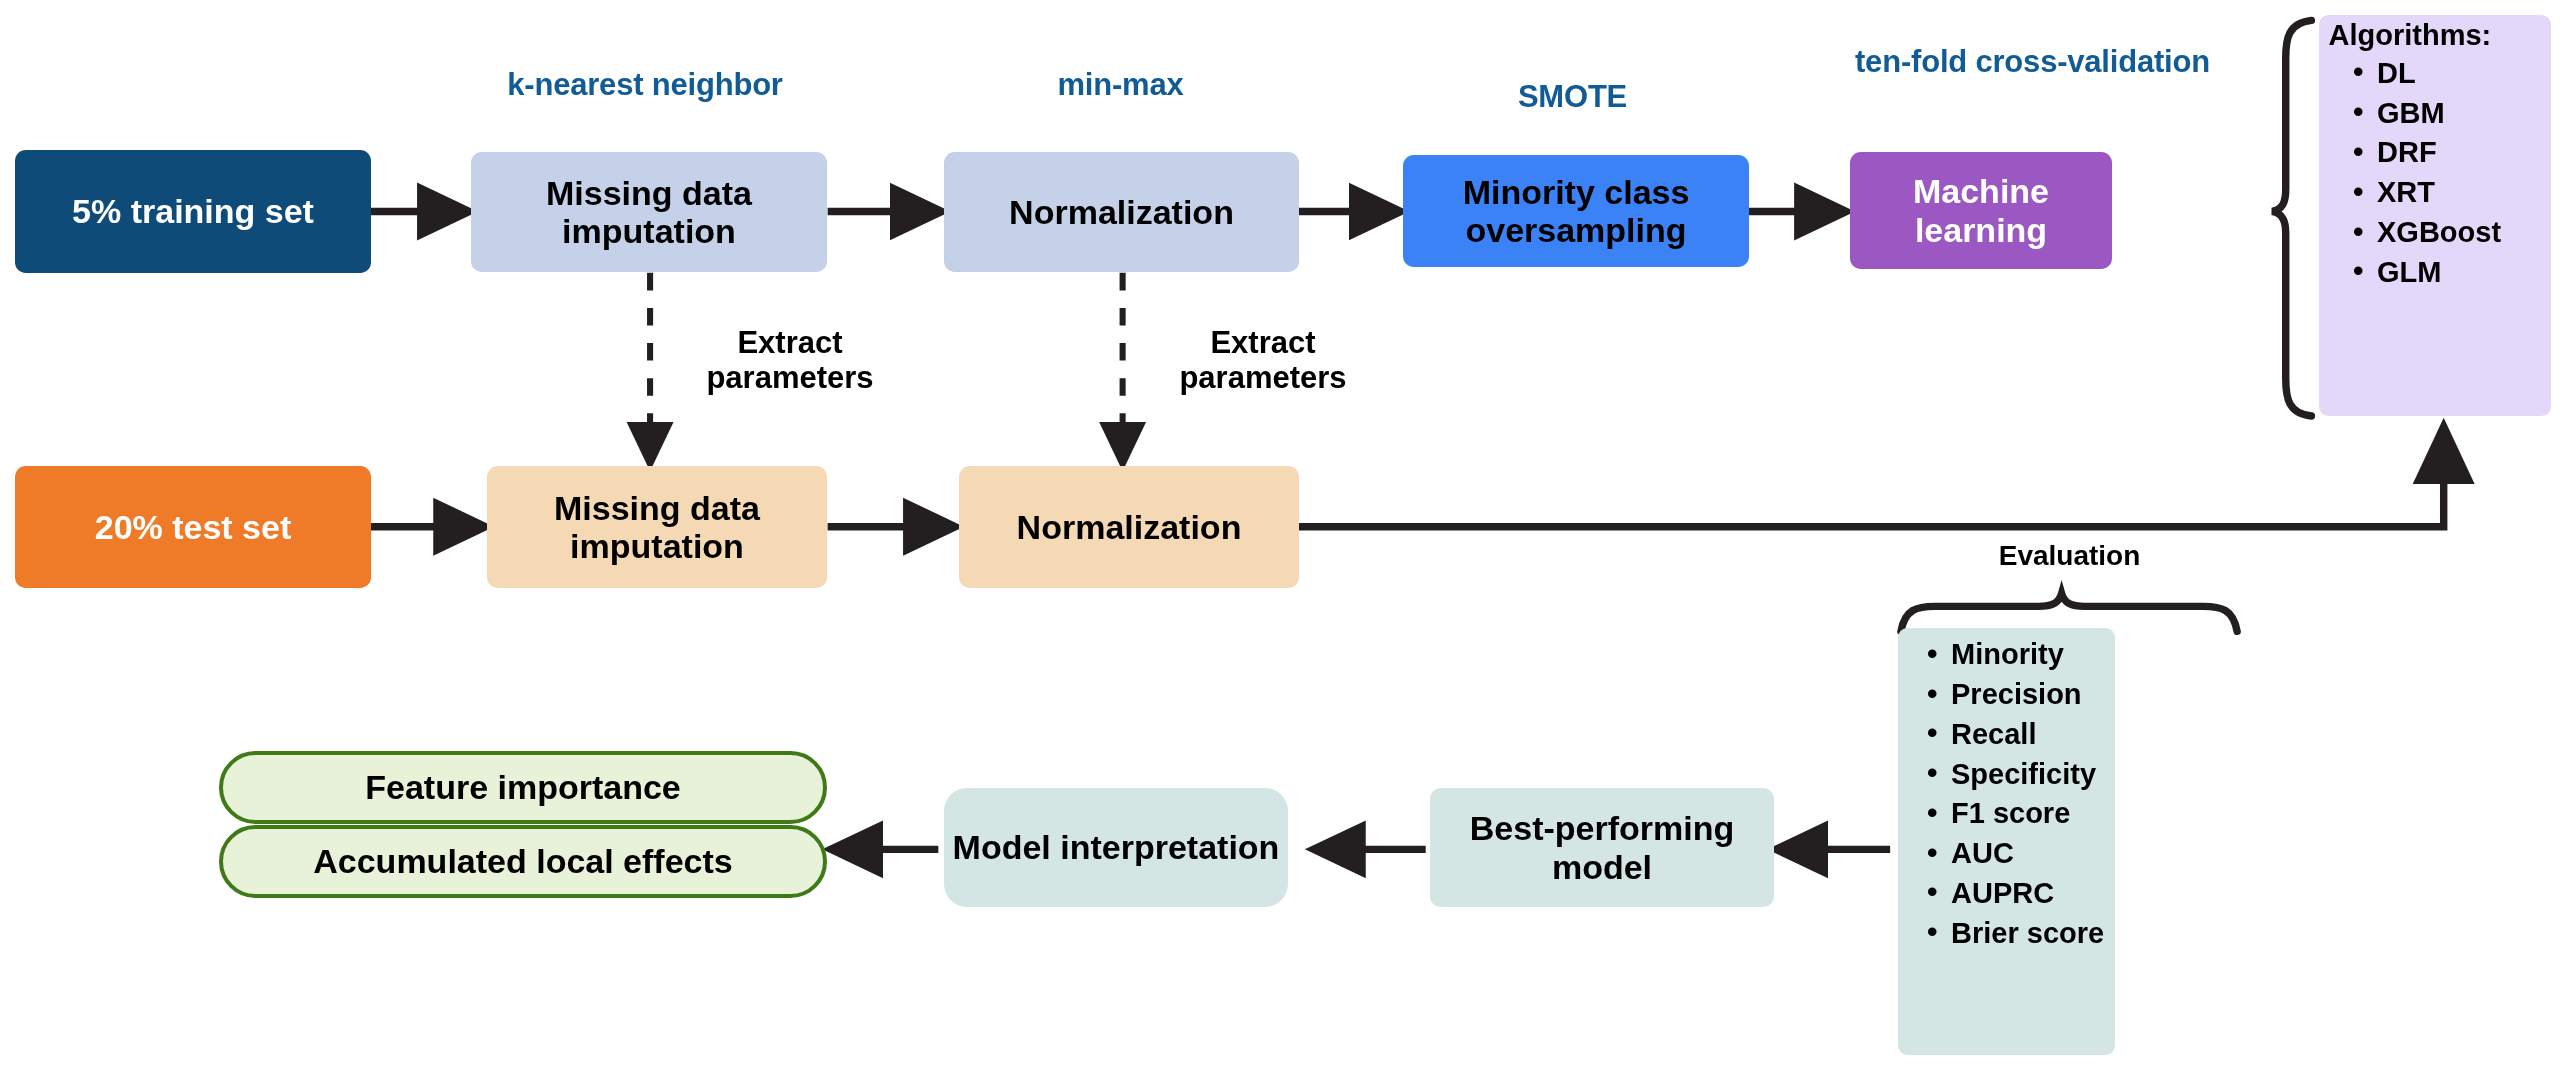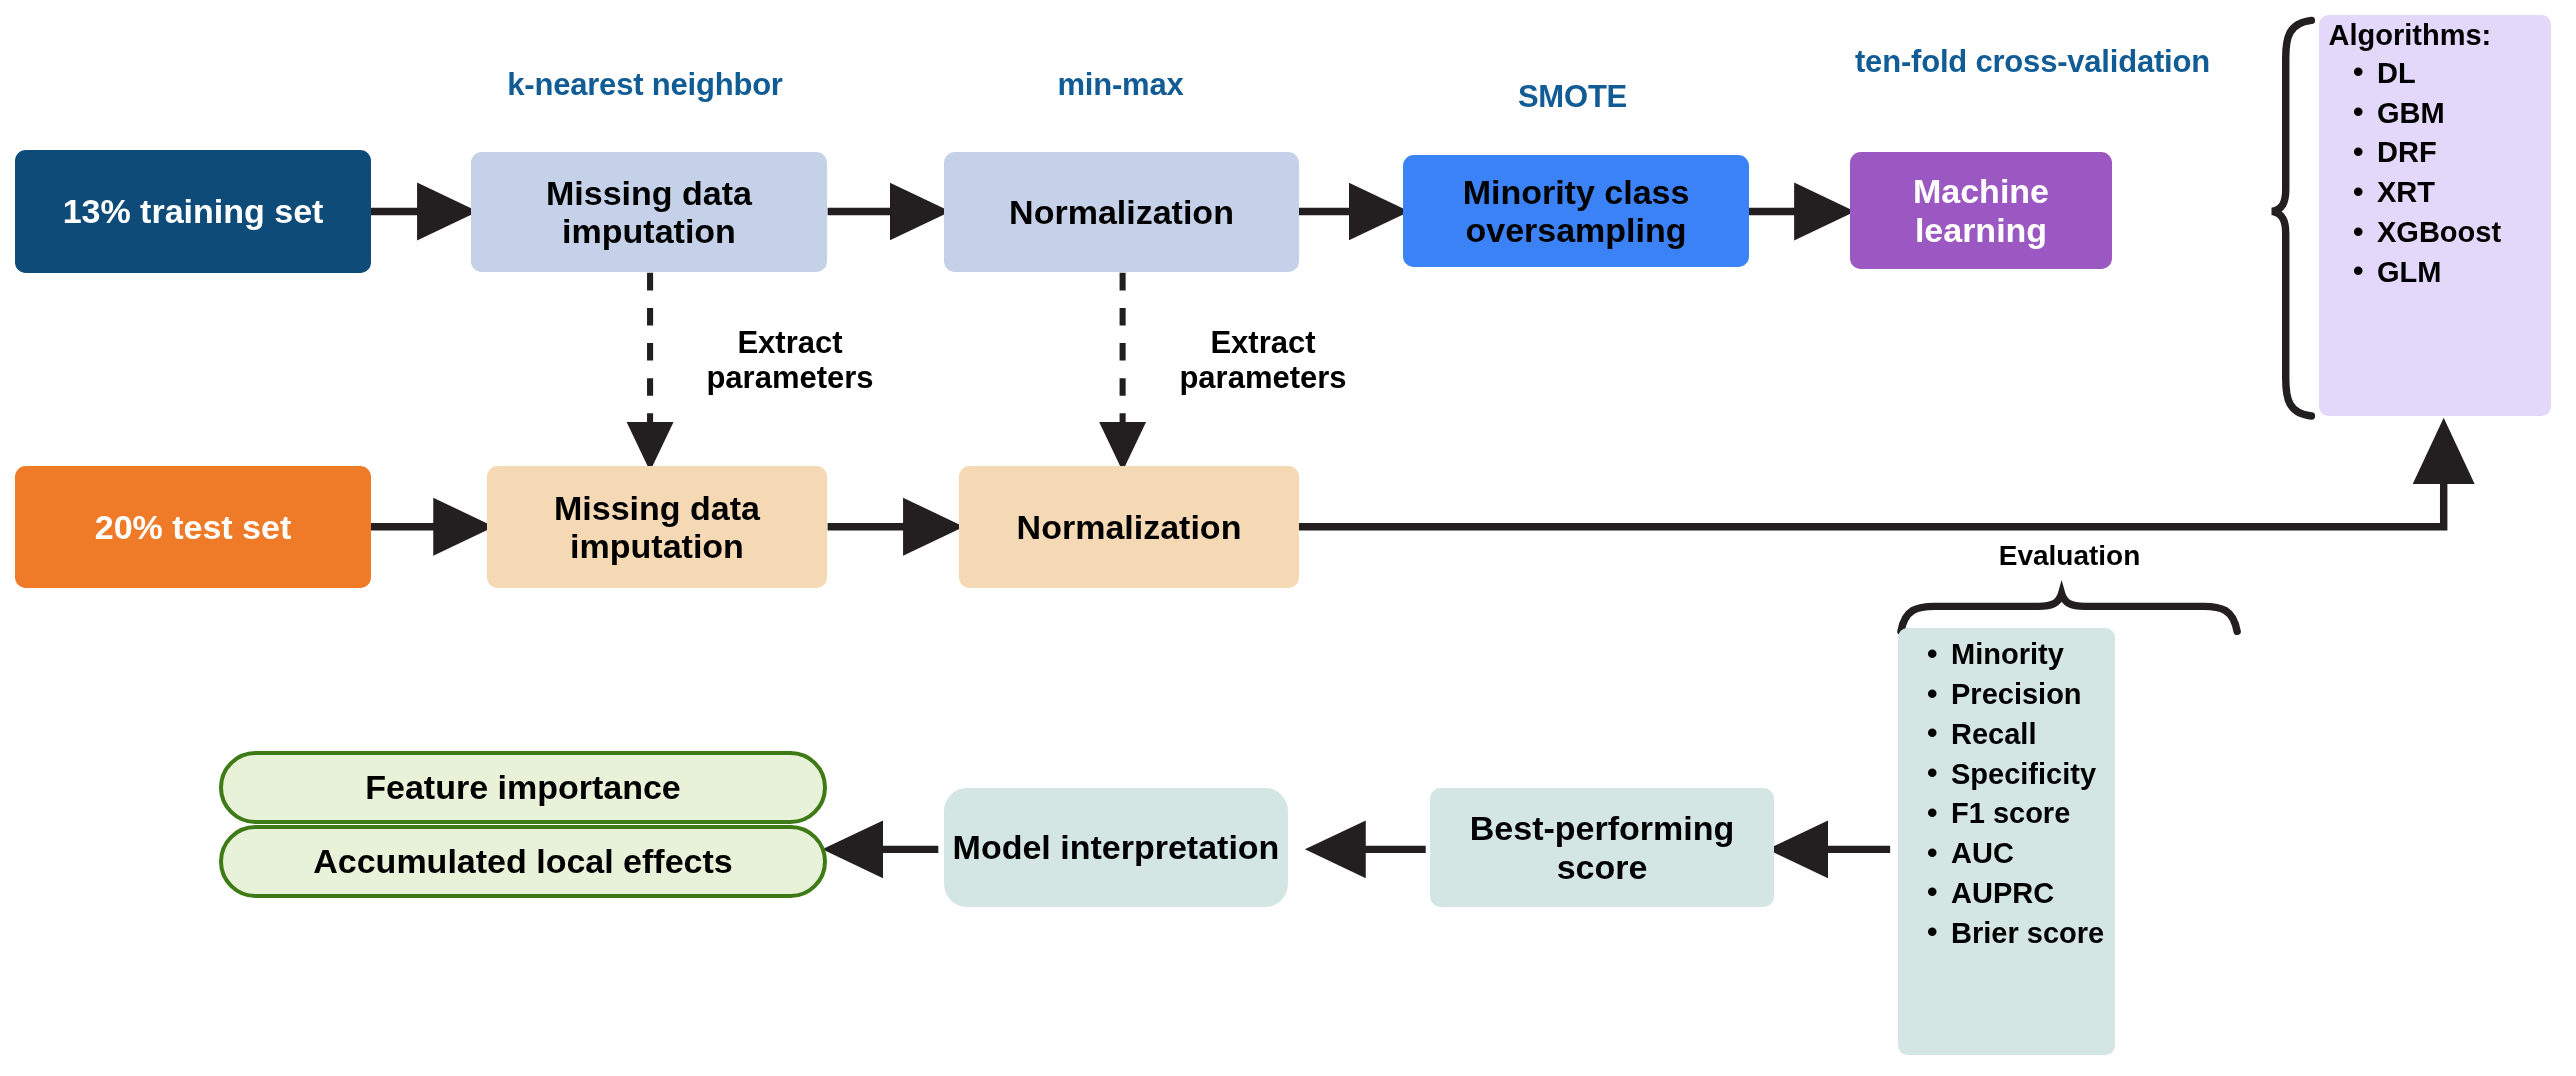--- a/index.html
+++ b/index.html
@@ -77,21 +77,21 @@
                C3381,316 3386,326 3386,346 L3386,560 C3386,590 3390,612 3424,616"></path>
     </g>
 
     <g stroke="#231F20" stroke-width="11" fill="none" stroke-linecap="round">
       <path d="M2816,935 C2822,902 2840,898 2866,898 L3020,898 C3040,898 3050,893 3054,879
                C3058,893 3068,898 3088,898 L3264,898 C3290,898 3308,902 3314,935"></path>
     </g>
   </svg>
 
   <div class="node rounded" style="left:15px;top:150px;width:356px;height:123px;background:#0E4B79;color:#fff;font-size:34px;">
-    <span>13% training set</span>
+    <span>5% training set</span>
   </div>
 
   <div class="lbl" style="left:466px;top:68px;width:358px;">k-nearest neighbor</div>
   <div class="node rounded" style="left:471px;top:152px;width:356px;height:120px;background:#C5D1E8;color:#000;font-size:34px;">
     <span>Missing data imputation</span>
   </div>
 
   <div class="lbl" style="left:945px;top:68px;width:351px;">min-max</div>
   <div class="node rounded" style="left:944px;top:152px;width:355px;height:120px;background:#C5D1E8;color:#000;font-size:34px;">
     <span>Normalization</span>
@@ -148,21 +148,21 @@
       <li>Recall</li>
       <li>Specificity</li>
       <li>F1 score</li>
       <li>AUC</li>
       <li>AUPRC</li>
       <li>Brier score</li>
     </ul>
   </div>
 
   <div class="node rounded" style="left:1430px;top:788px;width:344px;height:119px;background:#D4E6E3;color:#000;font-size:34px;">
-    <span>Best-performing score</span>
+    <span>Best-performing model</span>
   </div>
 
   <div class="node rounded" style="left:944px;top:788px;width:344px;height:119px;background:#D4E6E3;color:#000;font-size:34px;border-radius:23px;">
     <span>Model interpretation</span>
   </div>
 
   <div class="node pill" style="left:219px;top:825px;width:608px;height:73px;background:#E8F2D9;border:4.7px solid #3E7A16;color:#000;font-size:34px;">
     <span>Accumulated local effects</span>
   </div>
 

